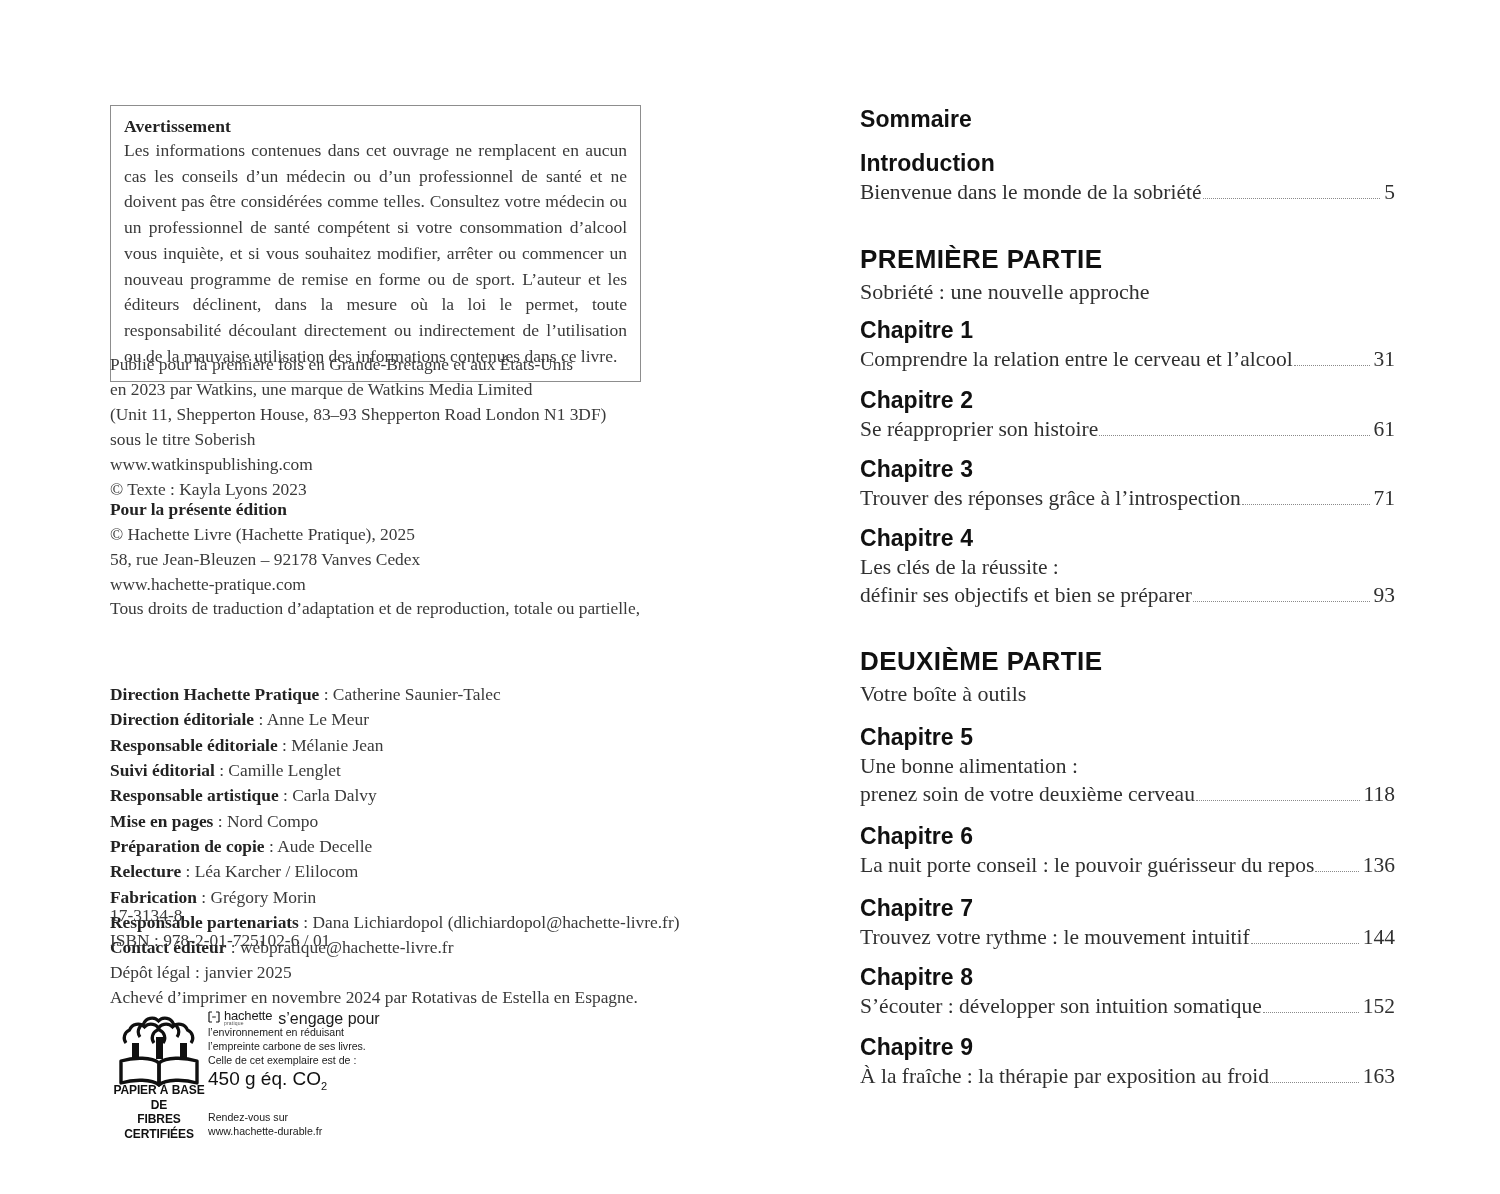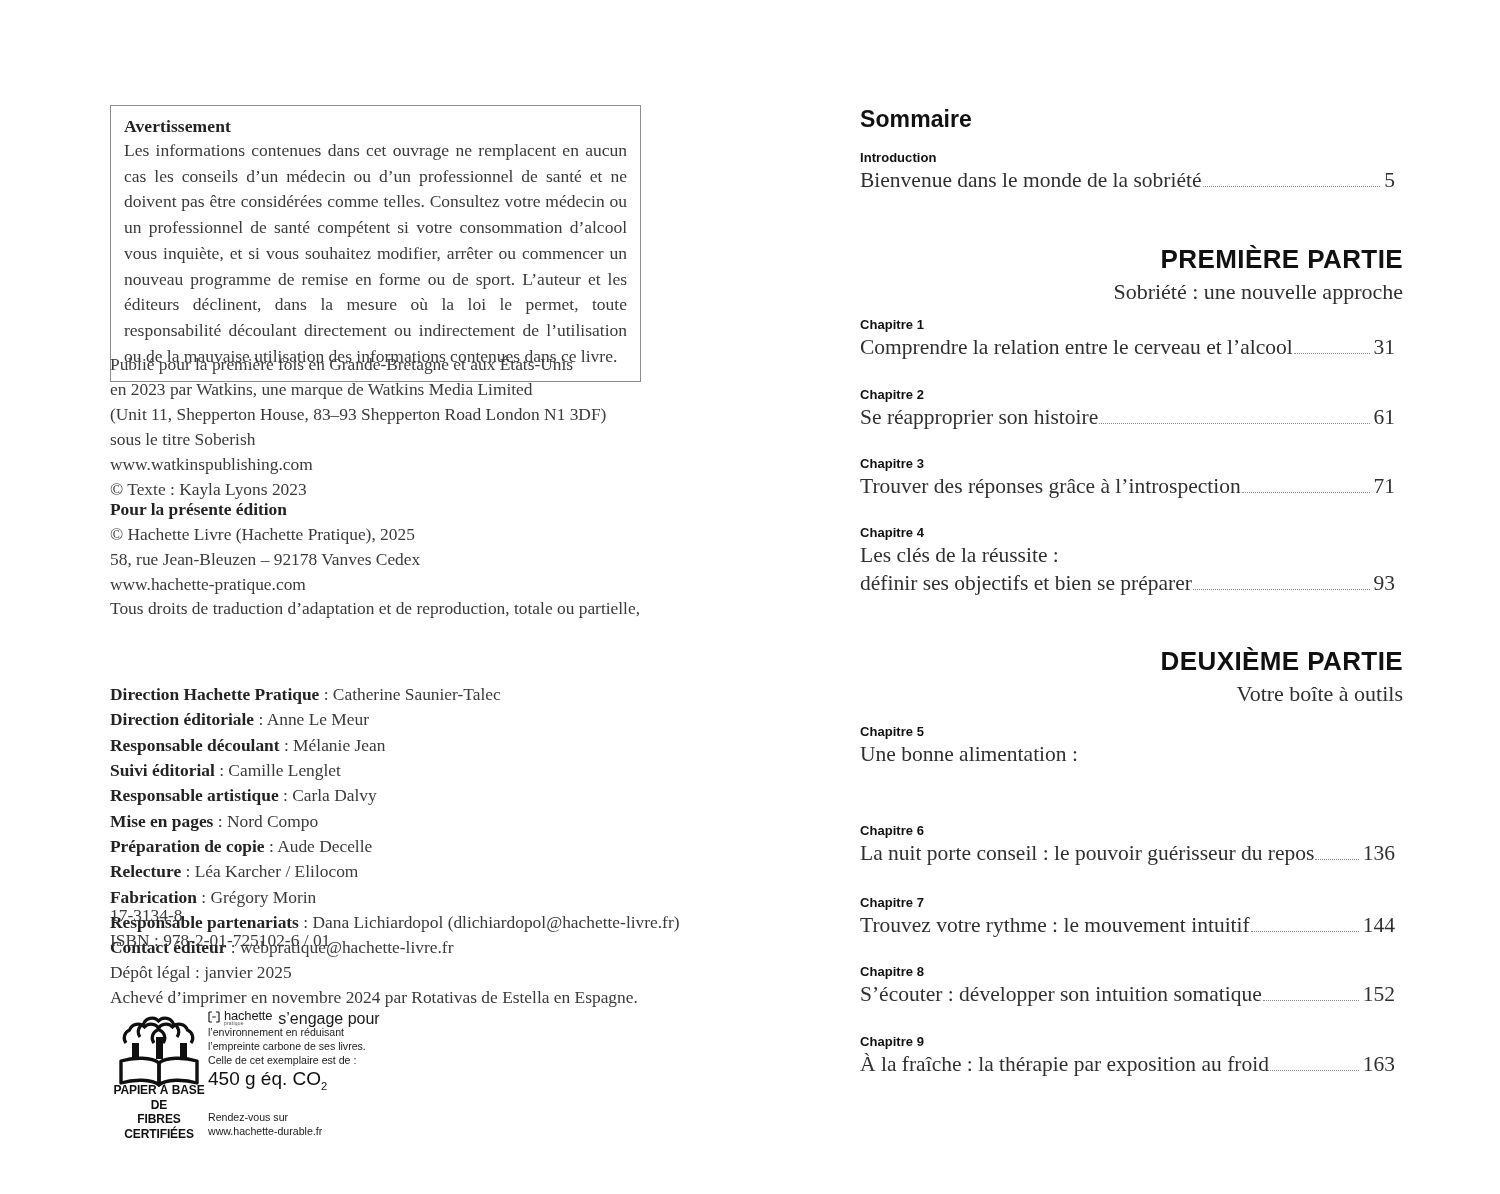--- a/index.html
+++ b/index.html
@@ -168,21 +168,21 @@
     top: 106px;
     font-size: 23px;
     letter-spacing: 0.1px;
   }
 
   .toc-group { position: absolute; left: 0; width: 535px; }
 
   .toc-label {
     font-family: "Liberation Sans", sans-serif;
     font-weight: bold;
-    font-size: 13px;
+    font-size: 23px;
     color: #111111;
     margin-bottom: 2px;
     letter-spacing: 0.05px;
   }
   .toc-entry {
     display: flex;
     align-items: baseline;
     width: 535px;
     font-size: 21.5px;
     line-height: 1.3;
@@ -203,21 +203,21 @@
     font-size: 21.5px;
     color: #303030;
   }
   .toc-line-plain {
     font-size: 21.5px;
     line-height: 1.3;
     color: #303030;
     white-space: nowrap;
   }
 
-  .part-head { position: absolute; left: 8px; width: 535px; text-align: right; }
+  .part-head { position: absolute; left: 0; width: 535px; text-align: left; }
   .part-title {
     font-family: "Liberation Sans", sans-serif;
     font-weight: bold;
     font-size: 26px;
     color: #111111;
     letter-spacing: 0.4px;
   }
   .part-sub {
     font-size: 22px;
     color: #303030;
@@ -250,21 +250,21 @@
     <span class="ln">www.hachette-pratique.com</span>
   </div>
 
   <div class="block" id="rights-block">
     <span class="ln">Tous droits de traduction d’adaptation et de reproduction, totale ou partielle,</span>
   </div>
 
   <div class="block" id="credits-block">
       <span class="ln"><span class="bold-head">Direction Hachette Pratique</span><span> : Catherine Saunier-Talec</span></span>
       <span class="ln"><span class="bold-head">Direction éditoriale</span><span> : Anne Le Meur</span></span>
-      <span class="ln"><span class="bold-head">Responsable découlant</span><span> : Mélanie Jean</span></span>
+      <span class="ln"><span class="bold-head">Responsable éditoriale</span><span> : Mélanie Jean</span></span>
       <span class="ln"><span class="bold-head">Suivi éditorial</span><span> : Camille Lenglet</span></span>
       <span class="ln"><span class="bold-head">Responsable artistique</span><span> : Carla Dalvy</span></span>
       <span class="ln"><span class="bold-head">Mise en pages</span><span> : Nord Compo</span></span>
       <span class="ln"><span class="bold-head">Préparation de copie</span><span> : Aude Decelle</span></span>
       <span class="ln"><span class="bold-head">Relecture</span><span> : Léa Karcher / Elilocom</span></span>
       <span class="ln"><span class="bold-head">Fabrication</span><span> : Grégory Morin</span></span>
       <span class="ln"><span class="bold-head">Responsable partenariats</span><span> : Dana Lichiardopol (dlichiardopol@hachette-livre.fr)</span></span>
       <span class="ln"><span class="bold-head">Contact éditeur</span><span> : webpratique@hachette-livre.fr</span></span>
     </div>
 
@@ -367,20 +367,25 @@
           <span class="epage">93</span>
         </div>
       </div>
       <div class="part-head" style="top: 646px;">
         <div class="part-title">DEUXIÈME PARTIE</div>
         <div class="part-sub">Votre boîte à outils</div>
       </div>
       <div class="toc-group" style="top: 724px;">
         <div class="toc-label">Chapitre 5</div>
         <div class="toc-line-plain">Une bonne alimentation :</div>
+        <div class="toc-entry">
+          <span class="etitle">prenez soin de votre deuxième cerveau</span>
+          <span class="leader"></span>
+          <span class="epage">118</span>
+        </div>
       </div>
       <div class="toc-group" style="top: 823px;">
         <div class="toc-label">Chapitre 6</div>
         <div class="toc-entry">
           <span class="etitle">La nuit porte conseil : le pouvoir guérisseur du repos</span>
           <span class="leader"></span>
           <span class="epage">136</span>
         </div>
       </div>
       <div class="toc-group" style="top: 895px;">

